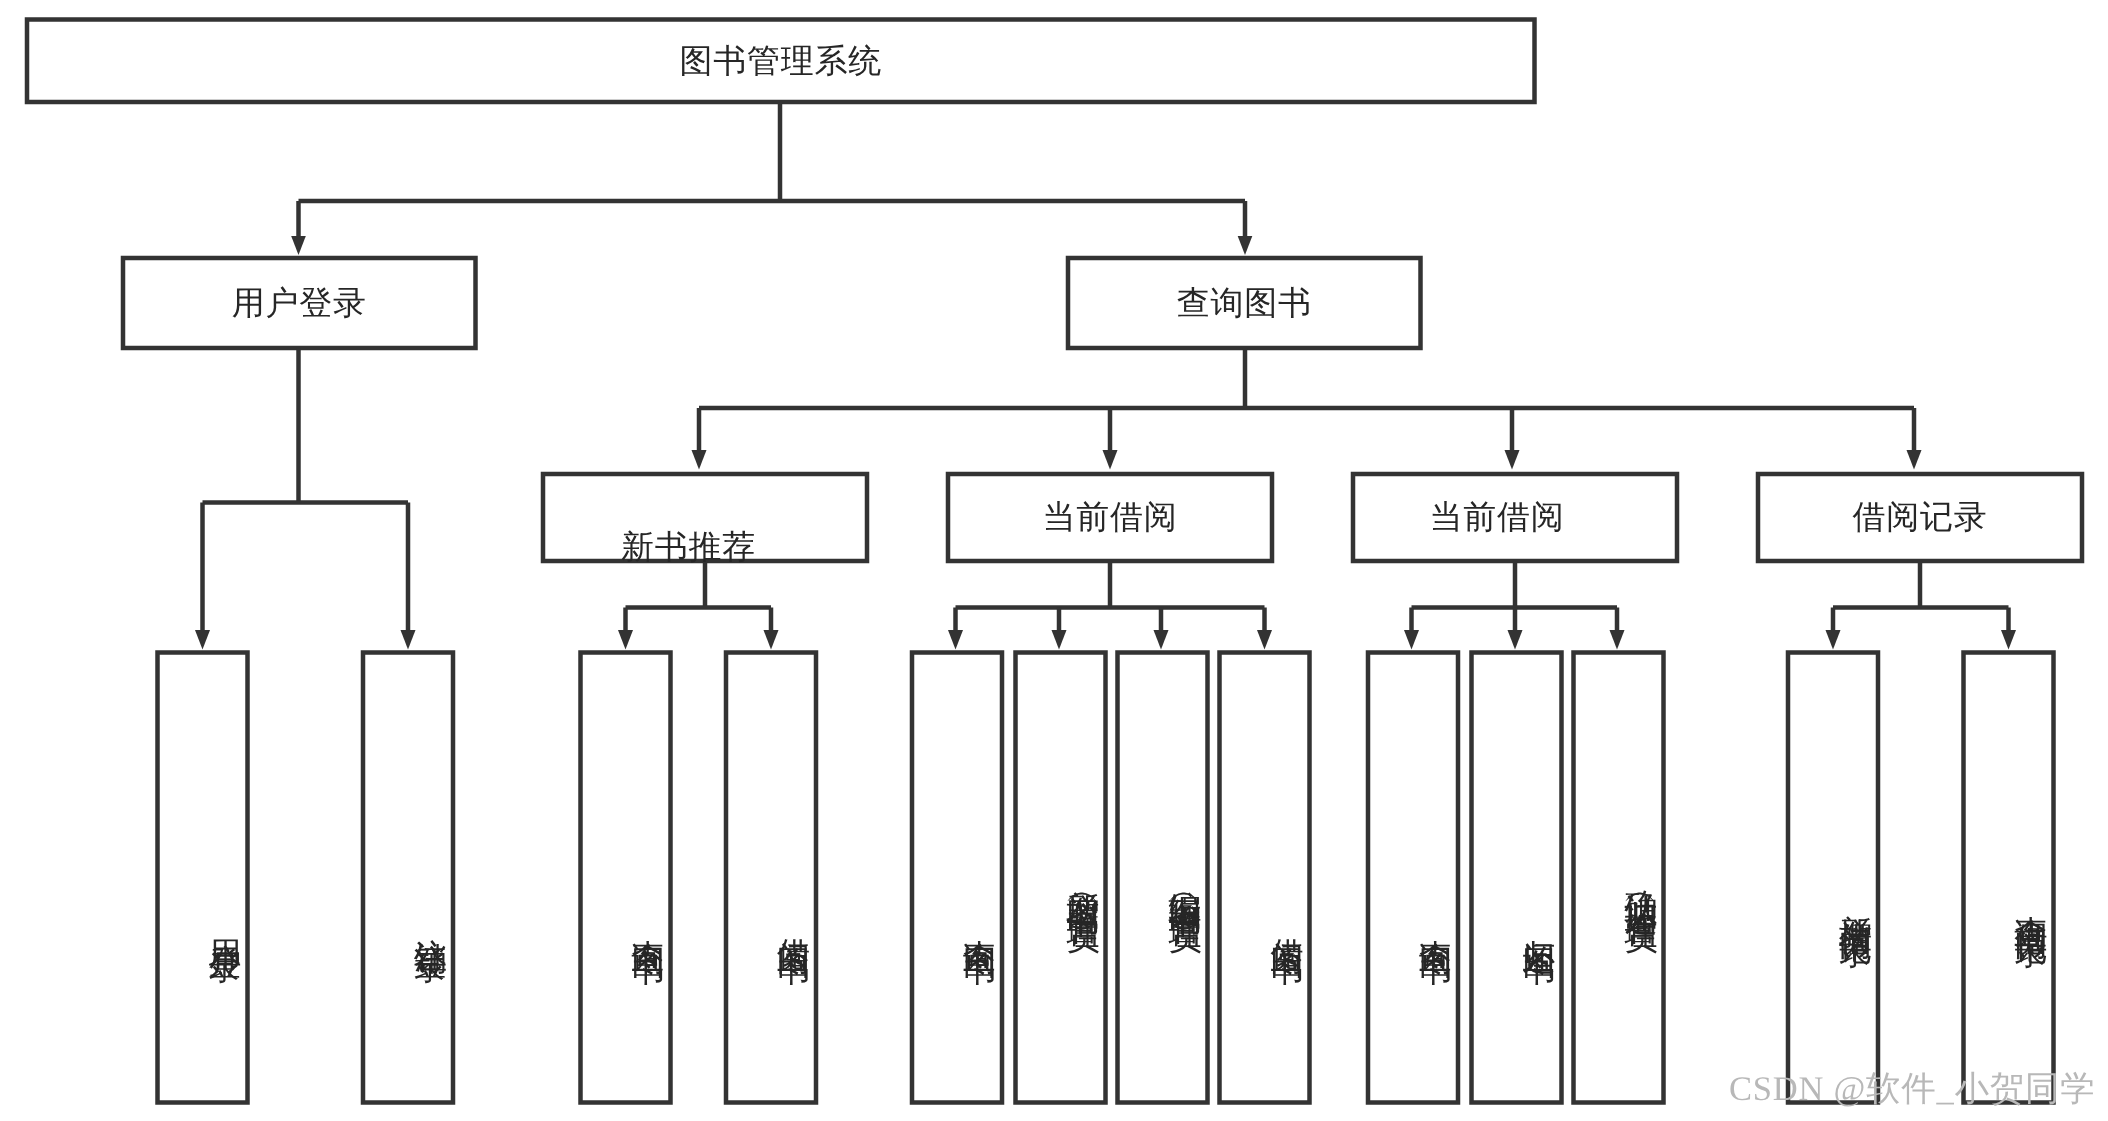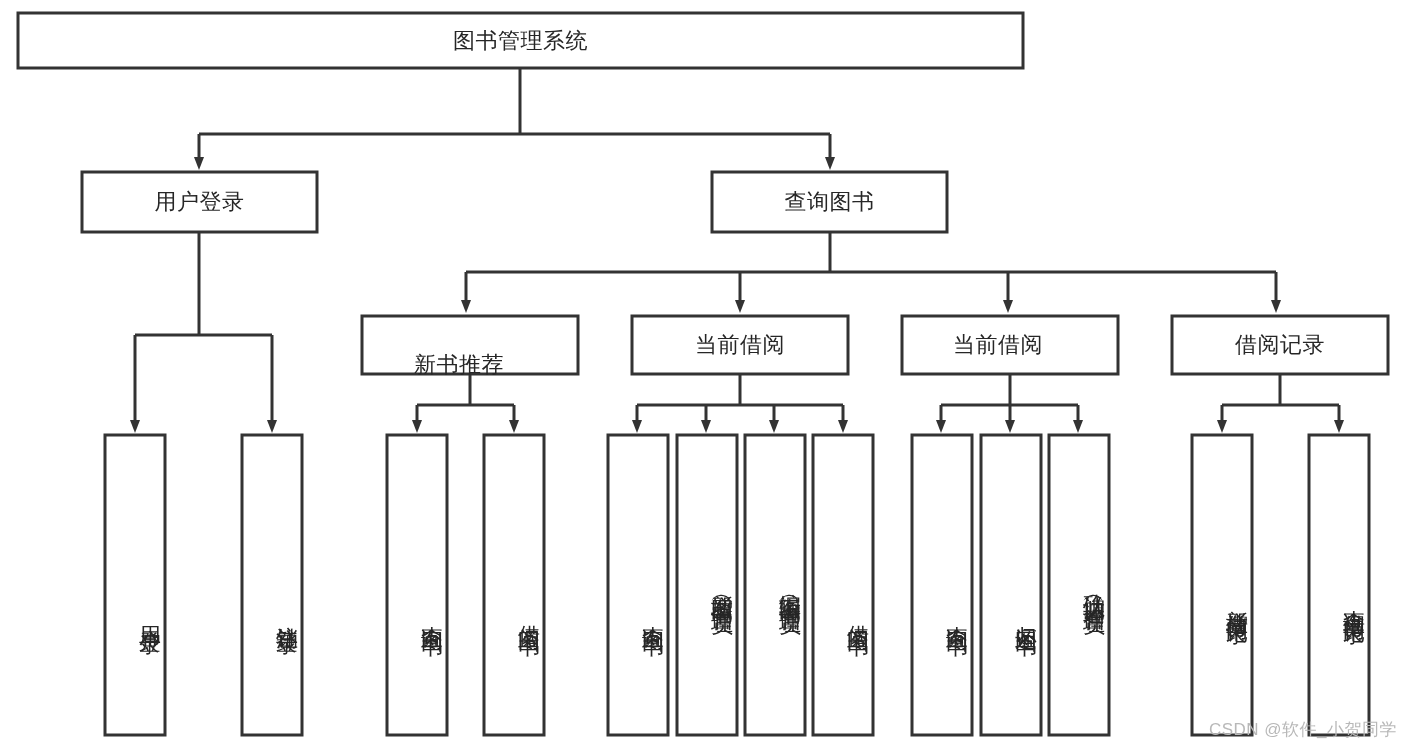--- a/index.html
+++ b/index.html
@@ -60,22 +60,22 @@
     letter-spacing: 3px;
     align-items: flex-start;
     padding-top: 4px;
     box-sizing: border-box;
   }
   .watermark {
     position: absolute;
     right: 8px;
     bottom: 6px;
     color: #b8b8b8;
-    font-size: 17px;
-    font-family: Liberation Sans, sans-serif;
+    font-size: 23px;
+    font-family: Liberation Serif, serif;
     letter-spacing: 0.5px;
     user-select: none;
   }
 </style>
 </head>
 <body>
 
 <div id="diagram-root">
 
   <svg id="tree-svg" viewBox="0 0 1405 747" xmlns="http://www.w3.org/2000/svg">

